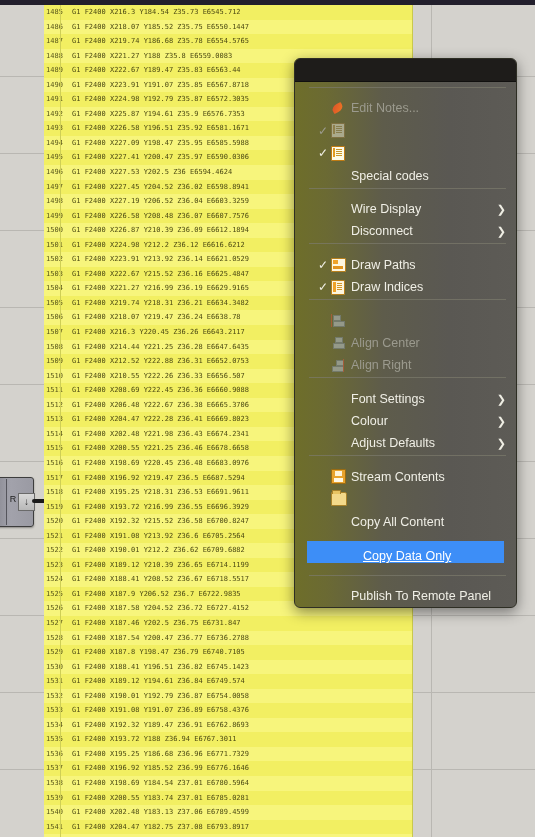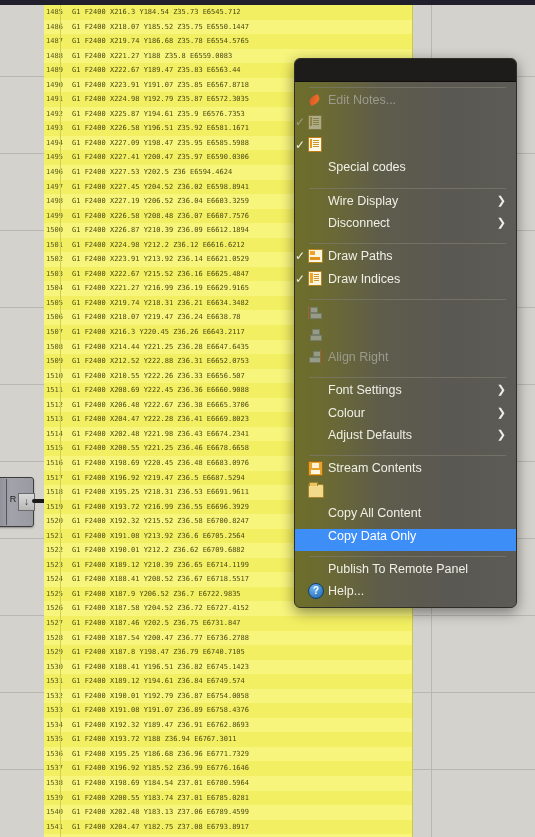--- a/index.html
+++ b/index.html
@@ -82,25 +82,25 @@
     box-shadow:0 4px 14px rgba(0,0,0,.45);
     overflow:hidden;
   }
   #ctxheader{
     height:22px;
     background:#1e1c1a;
     border-bottom:1px solid #11100f;
   }
   .sep{height:1px;background:#7c7a6c;margin:5px 10px 5px 14px;opacity:.7;}
   .mi{
-    position:relative;height:22.4px;display:flex;align-items:flex-start;
-    padding-left:0;font-size:12.5px;color:#f0efe6;white-space:nowrap;
+    position:relative;height:22.4px;display:flex;align-items:flex-end;
+    padding-left:23px;font-size:12.5px;color:#f0efe6;white-space:nowrap;
   }
   .mi.dis{color:#9b9a8e;}
-  .mi.sel{background:#3d8ef7;color:#ffffff;margin:0;}
+  .mi.sel{background:#3d8ef7;color:#ffffff;margin:12px;text-decoration:underline;}
   .mi .chk{width:13px;font-size:12px;color:#efeee4;text-align:left;}
   .mi .chk.off{color:#9b9a8e;}
   .mi .ic{width:20px;height:14px;display:inline-flex;align-items:center;justify-content:flex-start;}
   .mi .lbl{flex:1;}
   .mi .arw{font-size:11px;color:#efeee4;padding-right:10px;}
   
   .i-note{width:13px;height:13px;position:relative;}
   .i-note:before{content:"";position:absolute;left:1px;top:2px;width:11px;height:8px;
     background:linear-gradient(135deg,#d94f2a,#f07a22);transform:rotate(-28deg);border-radius:60% 10% 60% 10%;}
   .i-list{width:12px;height:13px;border:1px solid #c07b12;background:#fdfbe8;position:relative;border-radius:1px;}
@@ -277,20 +277,21 @@
         </span>
       </div>
       <div class="mi dis">
         <span class="chk off"></span>
         <span class="ic">
           <span class="i-align">
             <span class="bar b1" style="left: 4px;"></span>
             <span class="bar b2" style="left: 2px;"></span>
           </span>
         </span>
+        <span class="lbl">Align Center</span>
       </div>
       <div class="mi dis">
         <span class="chk off"></span>
         <span class="ic">
           <span class="i-align">
             <span class="bar b1" style="left: 5px;"></span>
             <span class="bar b2" style="left: 1px;"></span>
             <span class="rule" style="right: 0px;"></span>
           </span>
         </span>

